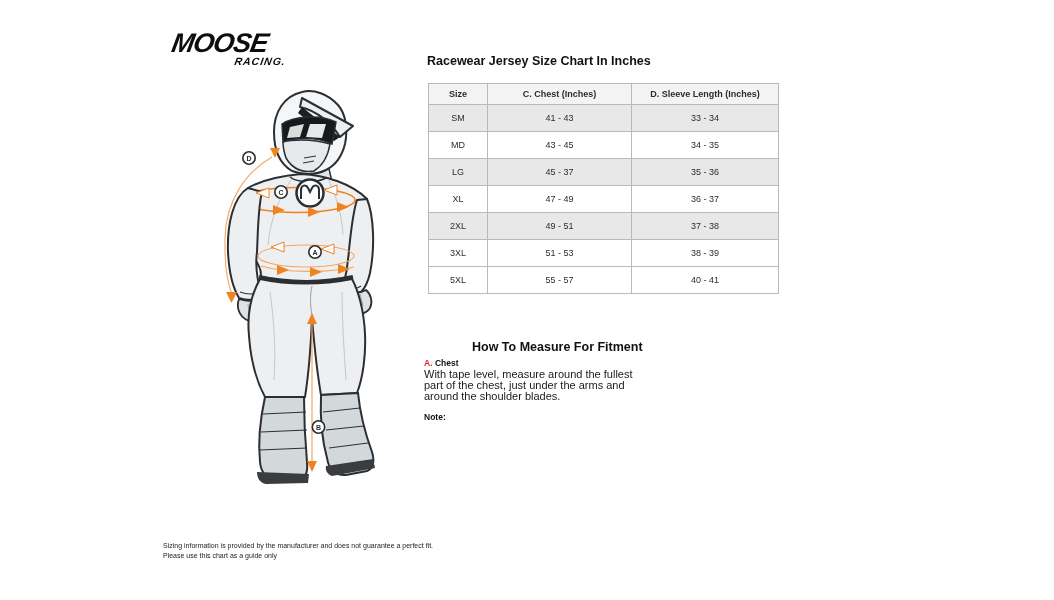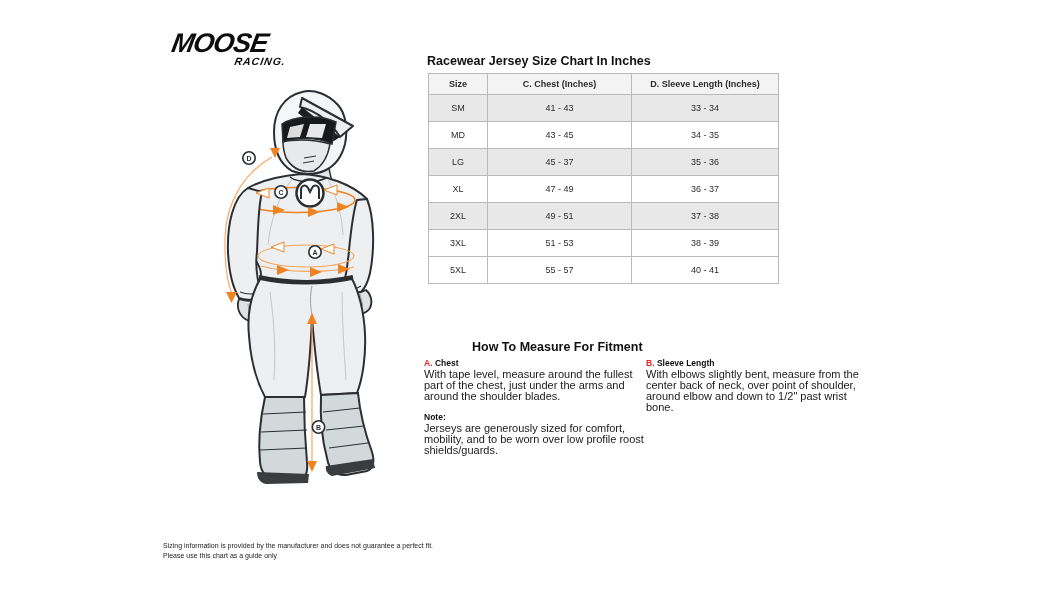--- a/index.html
+++ b/index.html
@@ -9,21 +9,21 @@
   
   .logo { position:absolute; left:172px; top:30px; width:120px; }
   .logo-top { font-size:27px; font-weight:700; font-style:italic; letter-spacing:-1px; color:#0d0d0d; transform:skewX(-10deg); line-height:1; }
   .logo-bottom { font-size:10.5px; font-weight:700; font-style:italic; letter-spacing:1px; color:#0d0d0d; text-align:right; transform:skewX(-10deg); margin-top:-2px; padding-right:6px; }
 
   
   .figure-wrap { position:absolute; left:170px; top:80px; width:260px; height:410px; }
 
   
   .chart-title { position:absolute; left:427px; top:54px; font-size:12.5px; font-weight:700; color:#111; }
-  table.sizes { position:absolute; left:428px; top:73px; width:350px; border-collapse:collapse; table-layout:fixed; }
+  table.sizes { position:absolute; left:428px; top:83px; width:350px; border-collapse:collapse; table-layout:fixed; }
   table.sizes col.c1 { width:59px; } table.sizes col.c2 { width:144px; } table.sizes col.c3 { width:147px; }
   table.sizes th, table.sizes td { border:1px solid #b9b9b9; text-align:center; vertical-align:middle; font-size:9px; font-weight:400; color:#2c2c2c; }
   table.sizes th { height:21px; background:#f3f3f3; font-weight:700; }
   table.sizes td { height:27px; background:#ffffff; }
   table.sizes tr.shade td { background:#e8e8e8; }
 
   
   .measure-heading { position:absolute; left:424px; top:340px; font-size:12.5px; font-weight:700; color:#111;margin-left:48px; }
   .sec { position:absolute; top:358px; }
   .sec-a { left:424px; width:222px; }
@@ -192,31 +192,23 @@
   <div class="measure-heading">How To Measure For Fitment</div>
 
   <div class="sec sec-a">
     <div class="sec-title">
       <span class="sec-letter">A.</span>
       <span>Chest</span>
     </div>
     <div class="sec-body">With tape level, measure around the fullest part of the chest, just under the arms and around the shoulder blades.</div>
   </div>
 
-  <div class="sec sec-b">
-    <div class="sec-title">
-      <span class="sec-letter">B.</span>
-      <span>Sleeve Length</span>
-    </div>
-    <div class="sec-body">With elbows slightly bent, measure from the center back of neck, over point of shoulder, around elbow and down to 1/2" past wrist bone.</div>
-  </div>
 
   <div class="sec note">
     <div class="sec-title">Note:</div>
-    <div class="sec-body">Jerseys are generously sized for comfort, mobility, and to be worn over low profile roost shields/guards.</div>
   </div>
 
   <div class="disclaimer">
     <div>Sizing information is provided by the manufacturer and does not guarantee a perfect fit.</div>
     <div>Please use this chart as a guide only</div>
   </div>
 
 </div>
 
 </body></html>

